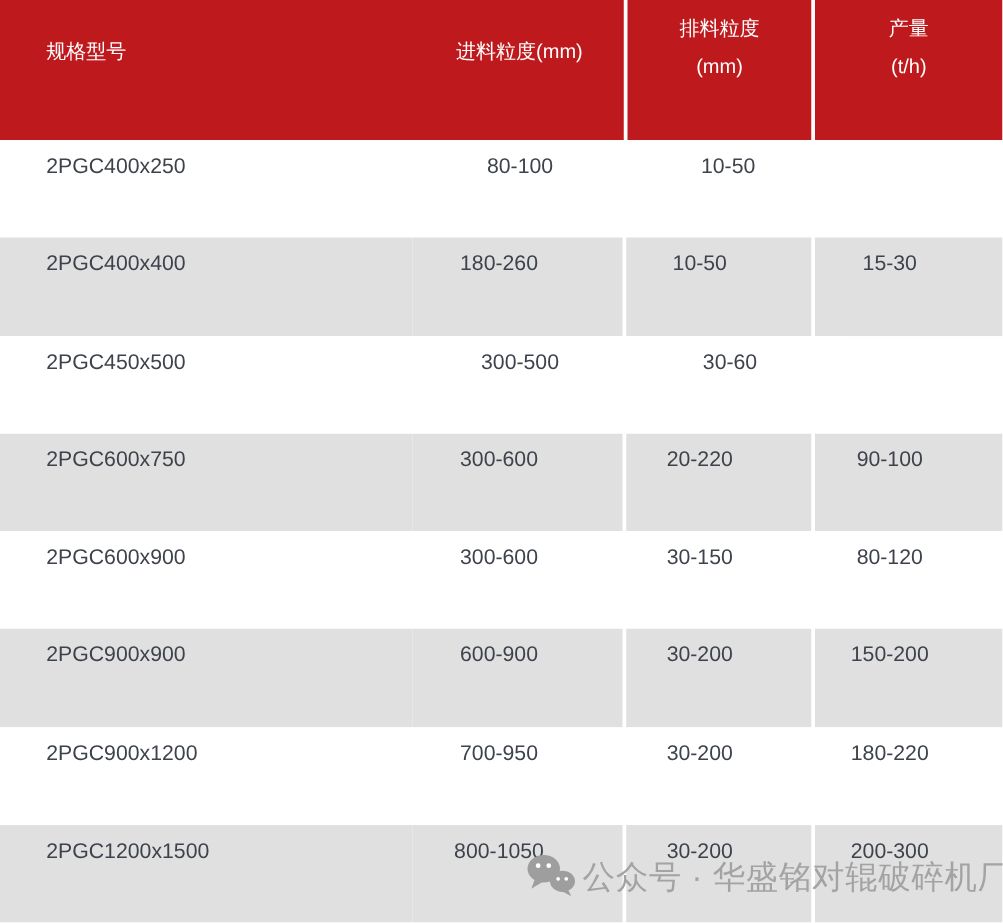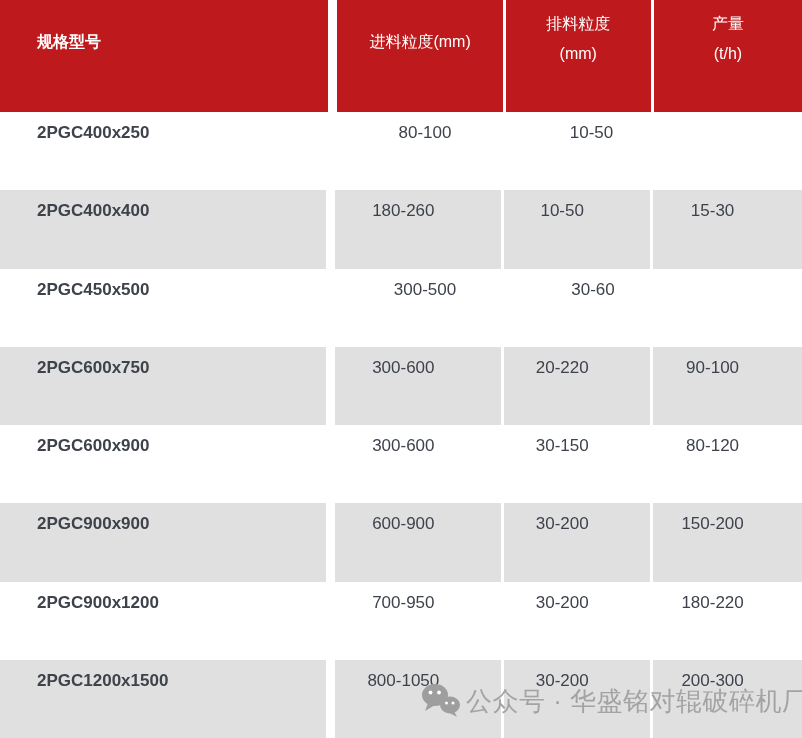--- a/index.html
+++ b/index.html
@@ -19,22 +19,22 @@
     background: #be1a1d;
     color: #ffffff;
     font-size: 16px;
     box-sizing: border-box;
   }
   .hcell.single { padding-top: 31px; line-height: 22px; }
   .hcell.double { padding-top: 13px; line-height: 22px; text-align: center; }
   .hcell.double .l2 { margin-top: 8px; }
 
   
-  .c1 { width: 344px; font-weight: bold; }
-  .c2 { width: 174px; margin-left: 9px; }
+  .c1 { width: 344px; }
+  .c2 { width: 174px; margin-left: 0; }
   .c3 { width: 153px; margin-left: 3px; }
   .c4 { width: 156px; margin-left: 3px; }
 
   .left-pad  { text-align: left; padding-left: 37px; }
   .mid-align { text-align: center; padding-right: 30px; }
   .hmid      { text-align: center; }
 
   
   .table-body { display: flex; flex-direction: column; flex: 1; background: #ffffff; }
   .data-row { display: flex; flex: 1; background: #ffffff; }

